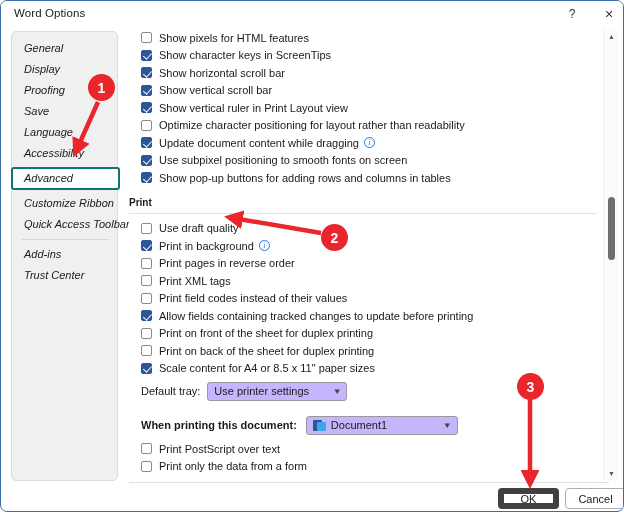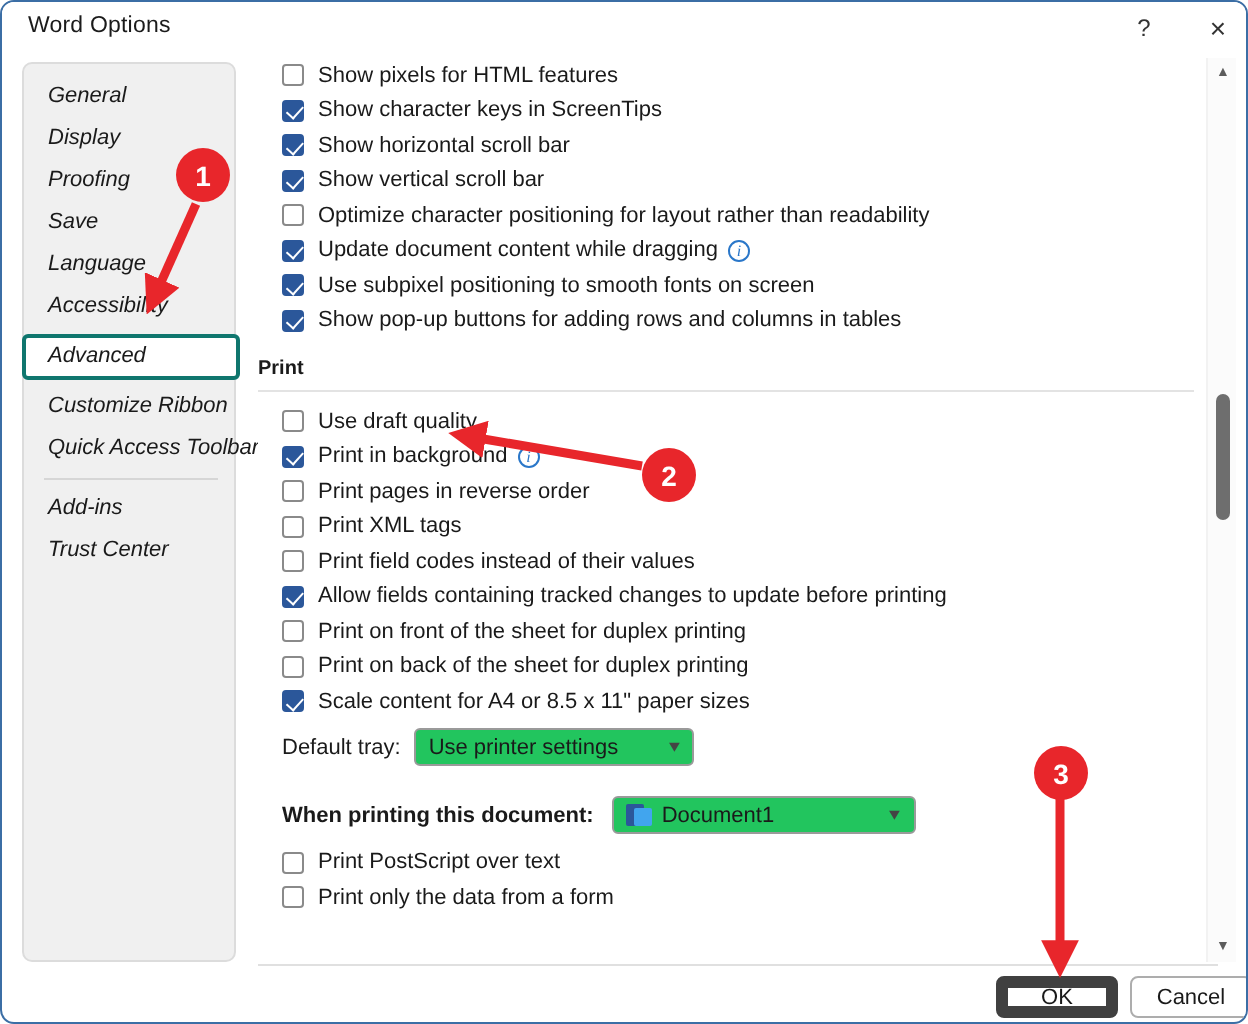--- a/index.html
+++ b/index.html
@@ -137,21 +137,21 @@
   .combo-row {
     display: flex; align-items: center;
     font-size: 11px; color: #1a1a1a;
     height: 22px;
     margin-top: 3px;
   }
   .combo {
     height: 19px;
     border: 1px solid #9a9a9a;
     border-radius: 3px;
-    background: #22c55e;
+    background: #c4b5fd;
     display: flex; align-items: center;
     padding: 0 6px;
     font-size: 11px; color: #1a1a1a;
     position: relative;
     cursor: default;
   }
   .combo .caret {
     position: absolute; right: 7px; top: 3px;
     font-size: 9px; color: #444;
     transform: scaleX(1.2);
@@ -303,20 +303,24 @@
         <span class="cb checked"></span>
         <span class="opt-label">Show character keys in ScreenTips</span>
       </div>
       <div class="opt-row">
         <span class="cb checked"></span>
         <span class="opt-label">Show horizontal scroll bar</span>
       </div>
       <div class="opt-row">
         <span class="cb checked"></span>
         <span class="opt-label">Show vertical scroll bar</span>
+      </div>
+      <div class="opt-row">
+        <span class="cb checked"></span>
+        <span class="opt-label">Show vertical ruler in Print Layout view</span>
       </div>
       <div class="opt-row">
         <span class="cb"></span>
         <span class="opt-label">Optimize character positioning for layout rather than readability</span>
       </div>
       <div class="opt-row">
         <span class="cb checked"></span>
         <span class="opt-label">Update document content while dragging</span>
         <span class="info-icon">i</span>
       </div>

